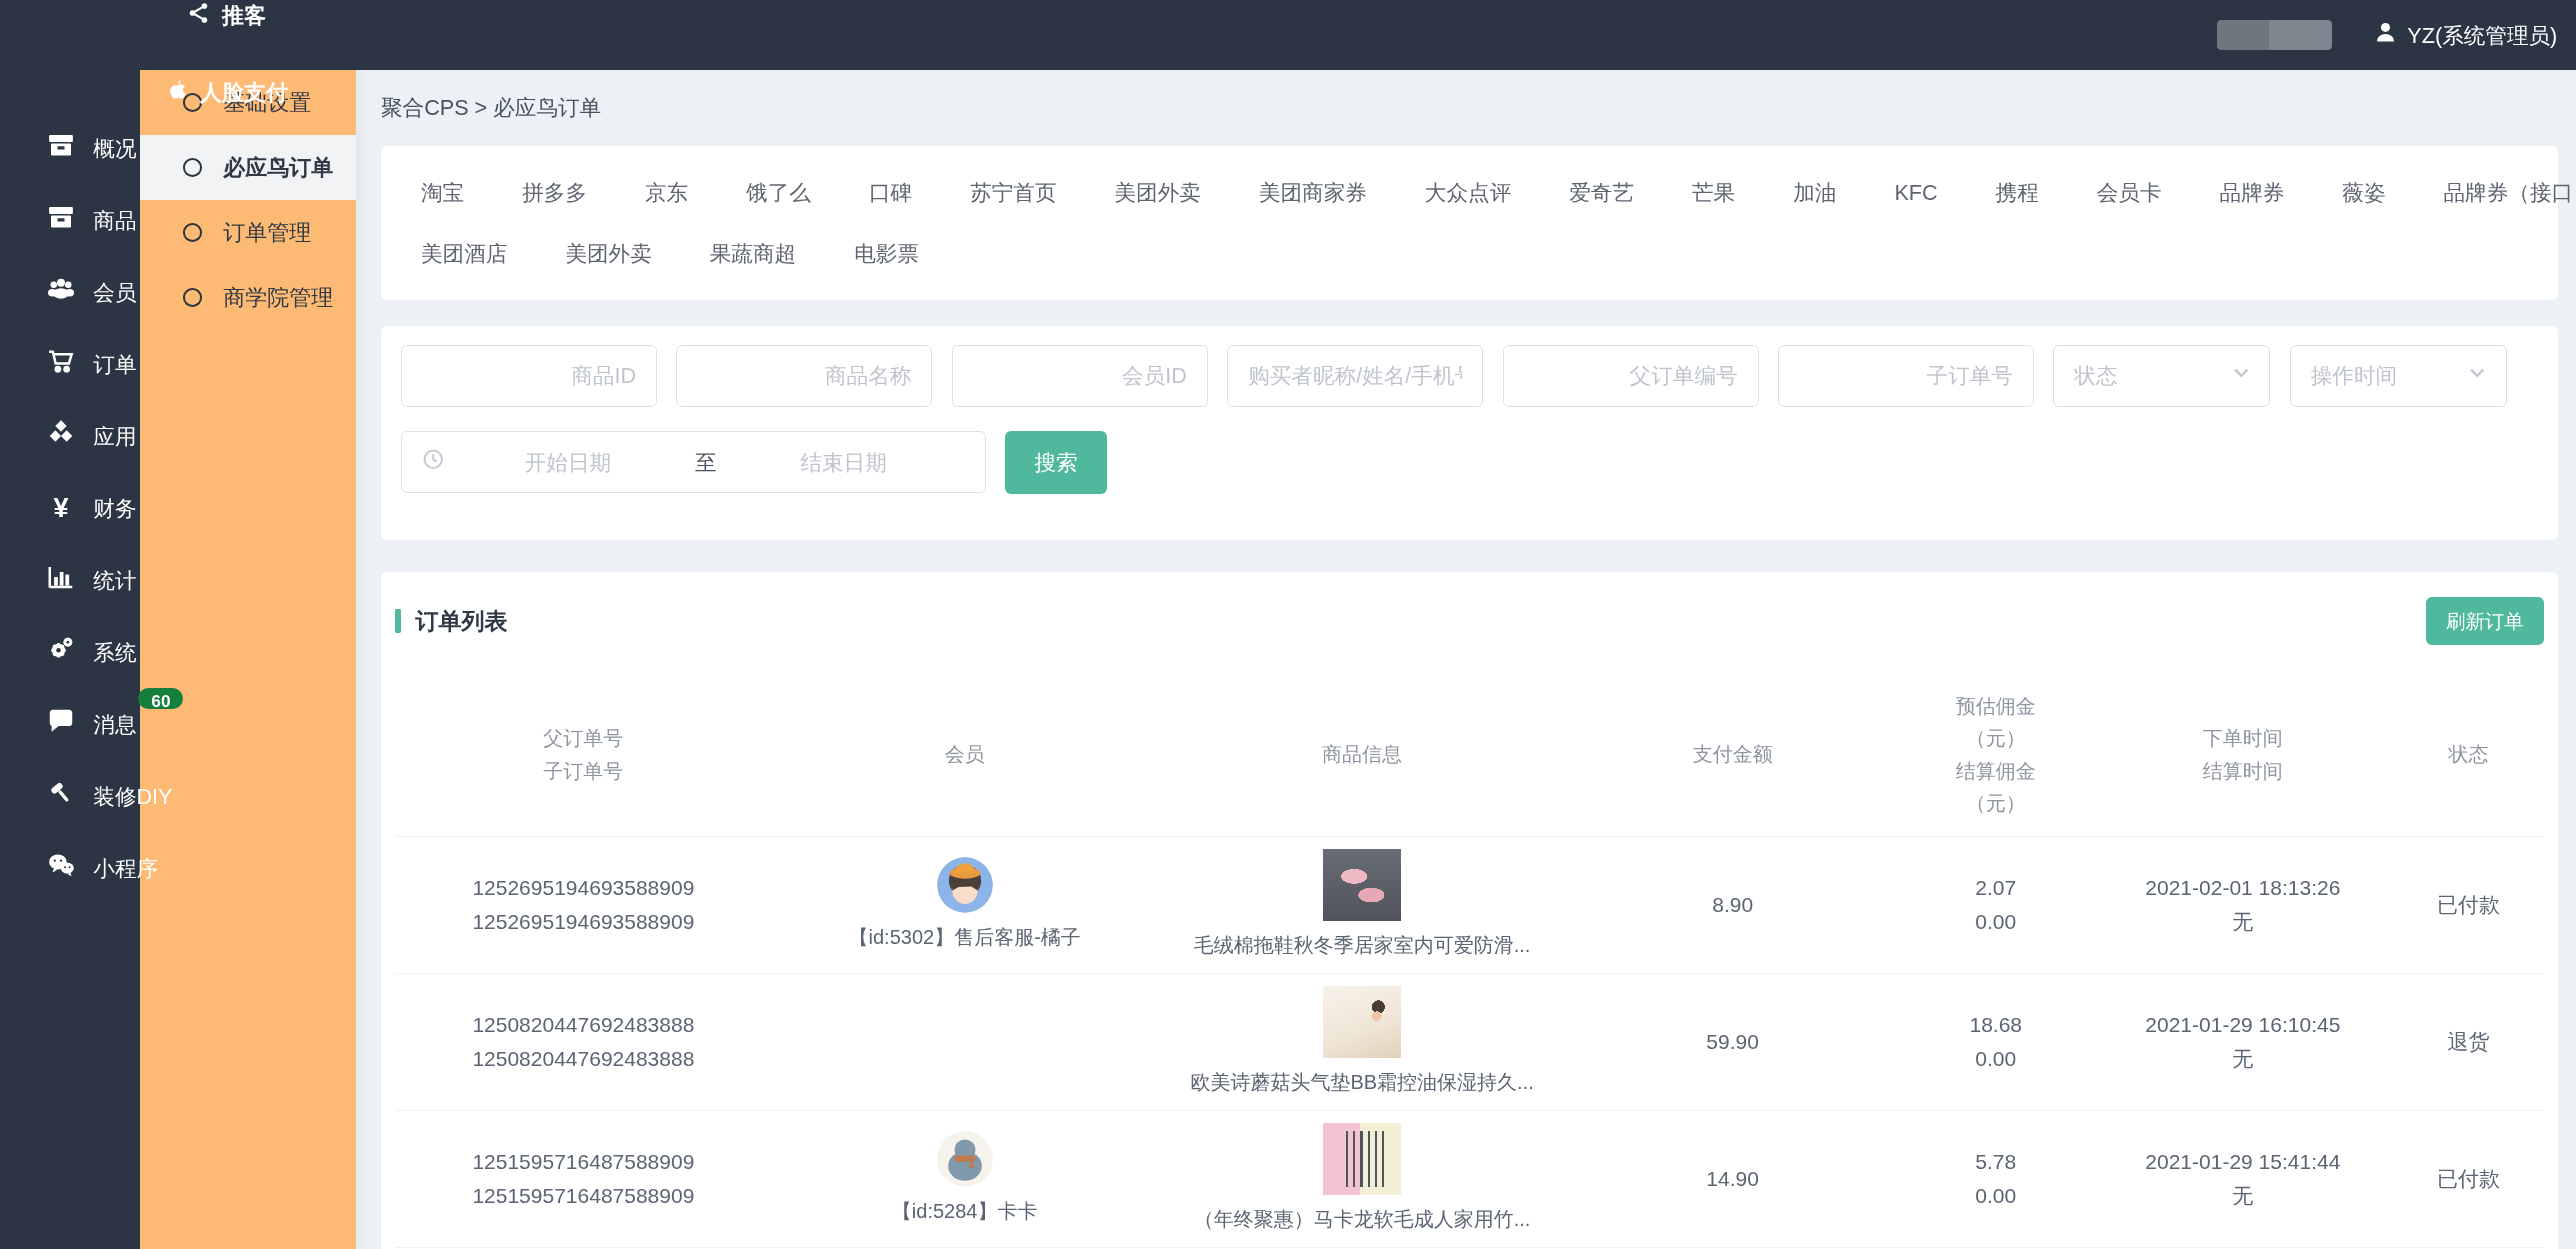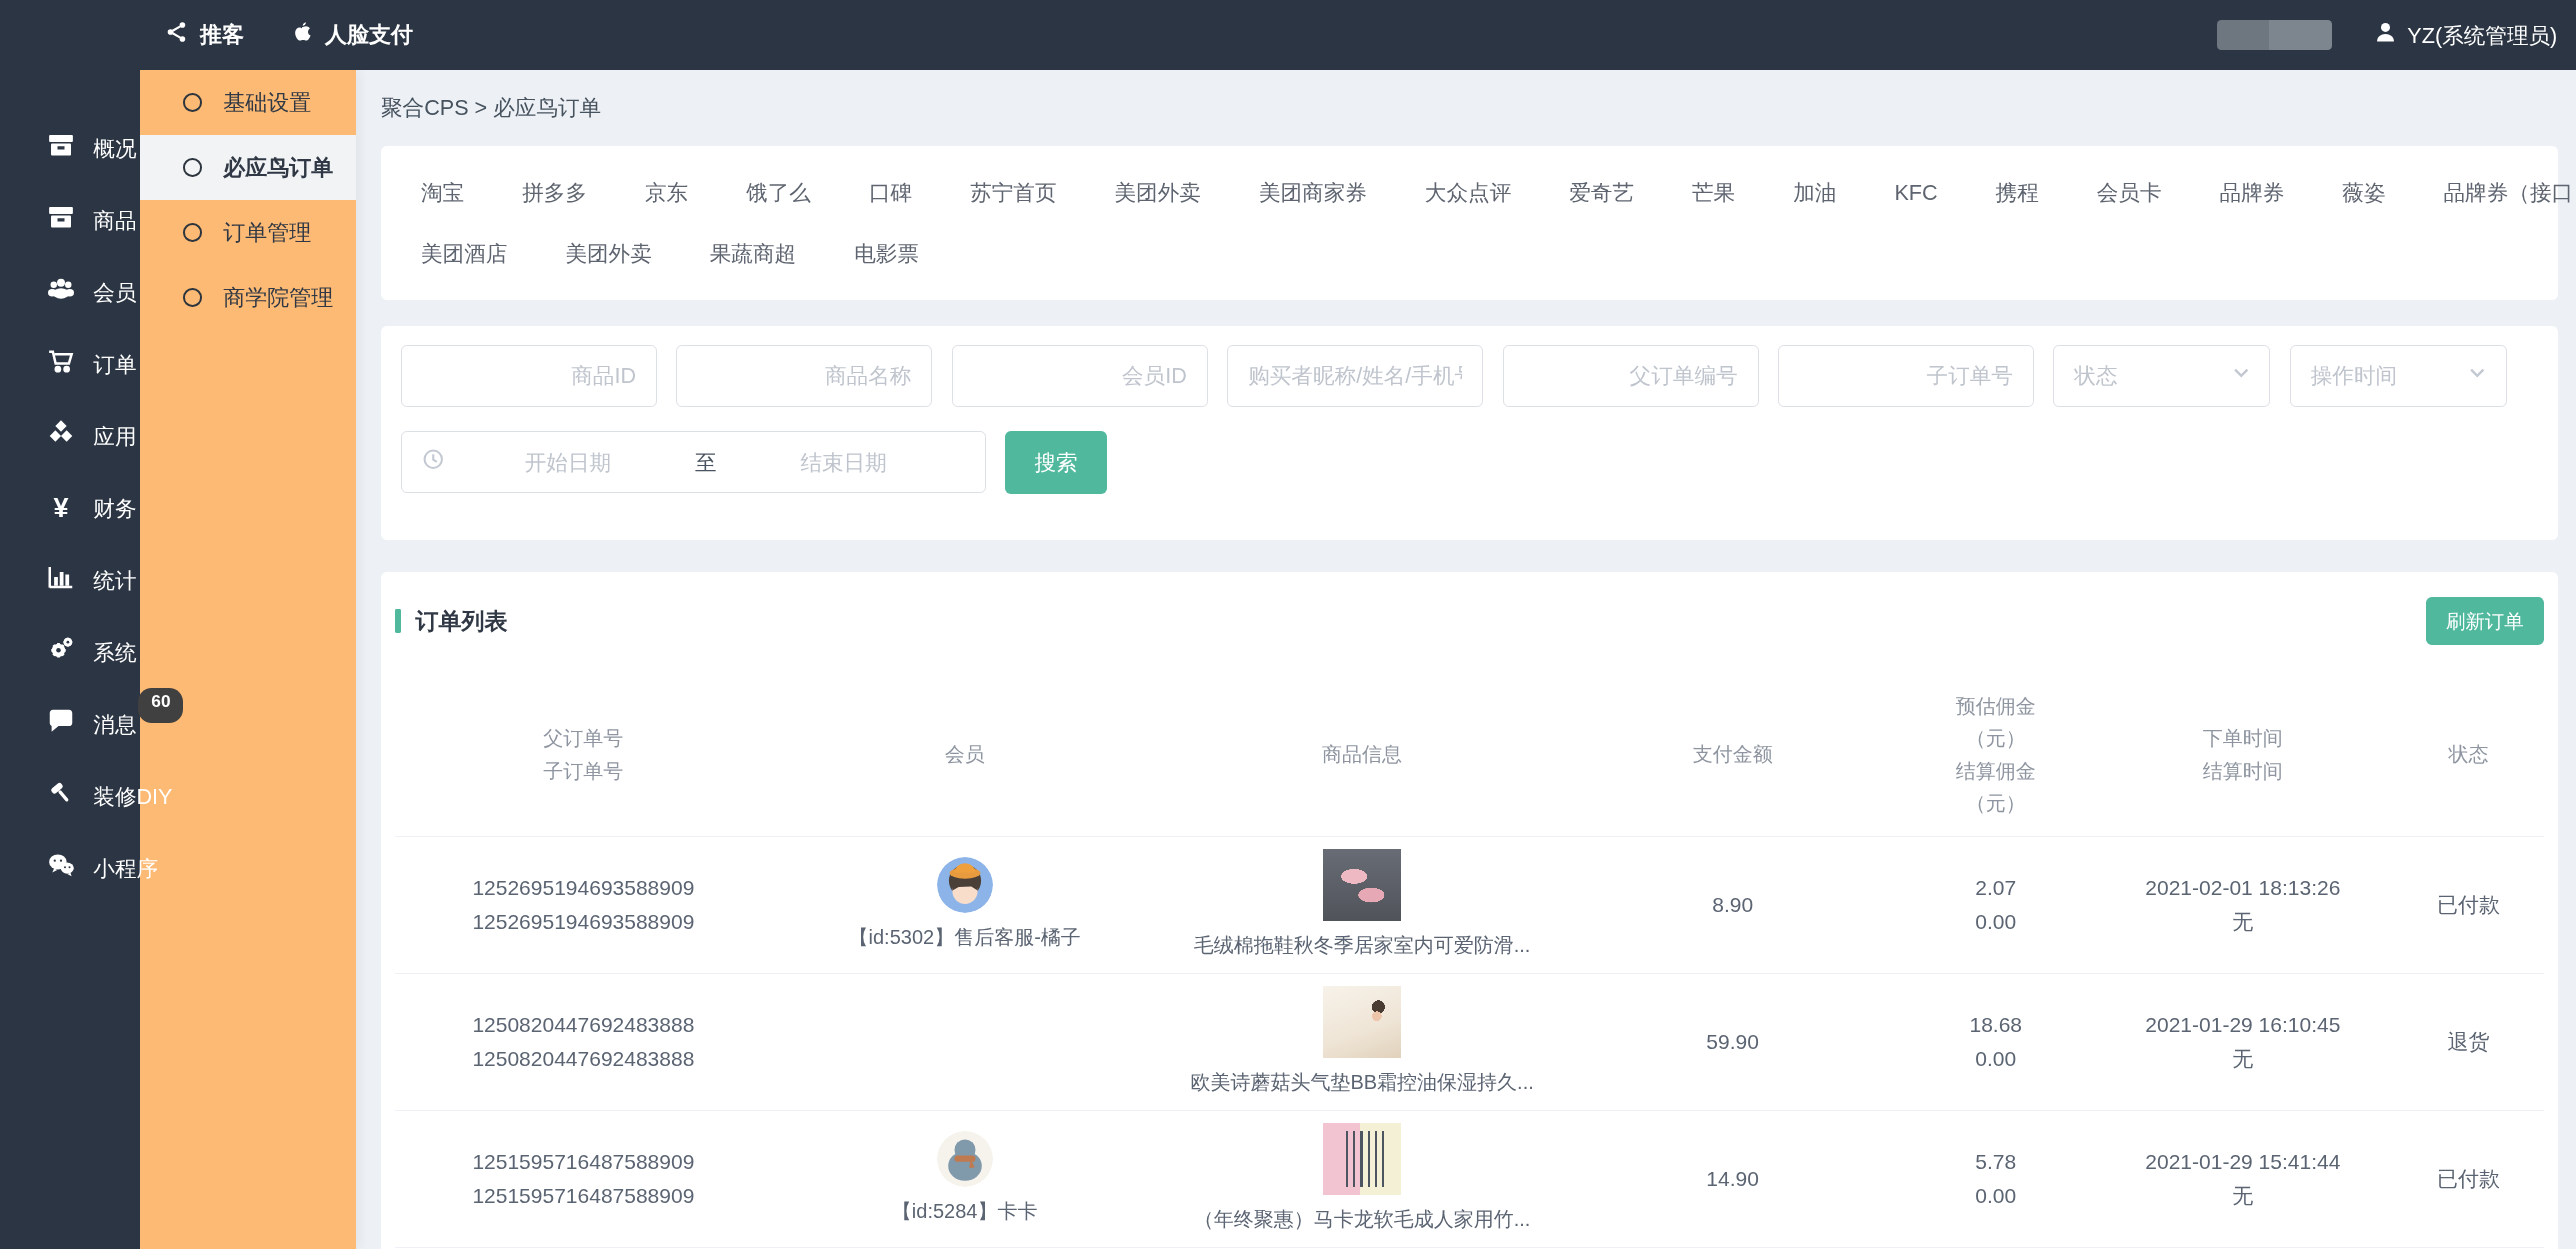--- a/index.html
+++ b/index.html
@@ -6,37 +6,37 @@
   html,body { width:2576px; height:1250px; overflow:hidden;
     font-family:"Liberation Sans","DejaVu Sans",sans-serif;
     background:#edf0f5; color:#5b6472; font-size:21.6px; }
 
   
   .topbar { position:absolute; top:0; left:0; right:0; height:70px; background:#2b3543; z-index:5; }
   .leftrail { position:absolute; top:0; left:0; width:140px; height:1250px; background:#2b3543; z-index:6; }
   .app-avatar { position:absolute; top:26px; left:27px; width:59px; height:59px; border-radius:50%;
     background:radial-gradient(circle at 38% 32%, #cfd3d6 0 26%, transparent 27%),
                linear-gradient(150deg,#c2bcb1 0%,#958e84 45%,#3c3a37 100%); }
-  .topnav { position:absolute; left:164px; top:0; height:70px; display:flex; align-items:center; gap:45px; z-index:7;}
+  .topnav { position:absolute; left:164px; top:0; height:70px; display:flex; align-items:center; gap:45px; z-index:7;flex-direction:column;}
   .topnav .titem { display:flex; align-items:center; gap:10px; color:#fff; font-weight:bold; font-size:22px; cursor:pointer;}
   .topnav svg { width:26px; height:26px; }
   .topbar-right { position:absolute; right:18.7px; top:0; height:70px; display:flex; align-items:center; gap:40px; z-index:7;}
   .redacted { width:115px; height:30px; border-radius:4.3px;
     background:linear-gradient(90deg,#6e7680 0 45%, #7d858f 45% 100%); }
   .topuser { display:flex; align-items:center; gap:8.6px; color:#fff; font-size:21.6px; cursor:pointer;}
   .topuser svg { width:27px; height:27px; }
 
   
   .side-menu { position:absolute; top:112px; left:0; width:140px; z-index:7;}
   .side-item { height:72px; display:flex; align-items:center; padding-left:46px; gap:17.3px; color:#fff; cursor:pointer; }
   .side-item svg { width:30px; height:30px; flex:none;}
   .slabel { font-size:21.6px; position:relative; white-space:nowrap;}
   .yen-glyph { font-size:27px; font-weight:bold; width:30px; text-align:center; }
-  .badge { position:absolute; top:-21.6px; right:-47px; min-width:45px; height:35px; line-height:27px;
-    background:#404040; color:#fff; font-size:17.3px; font-weight:bold; text-align:center; border-radius:13.7px; padding:0 5.8px;}
+  .badge { position:absolute; top:-21.6px; right:-47px; min-width:45px; height:21px; line-height:27px;
+    background:#15803d; color:#fff; font-size:17.3px; font-weight:bold; text-align:center; border-radius:13.7px; padding:0 5.8px;}
 
   
   .submenu { position:absolute; top:70px; left:140px; width:216px; height:1179px; background:#fdba74;
     box-shadow:4.3px 0 10px rgba(0,0,0,.05); z-index:4; }
   .sub-item { height:65px; display:flex; align-items:center; padding-left:43px; gap:21.6px;
     font-size:22px; color:#2f3844; cursor:pointer; }
   .sub-item.active { background:#f2f3f5; font-weight:bold; }
   .ring { width:18.7px; height:18.7px; border:2.9px solid #2c343d; border-radius:50%; flex:none;}
 
   

